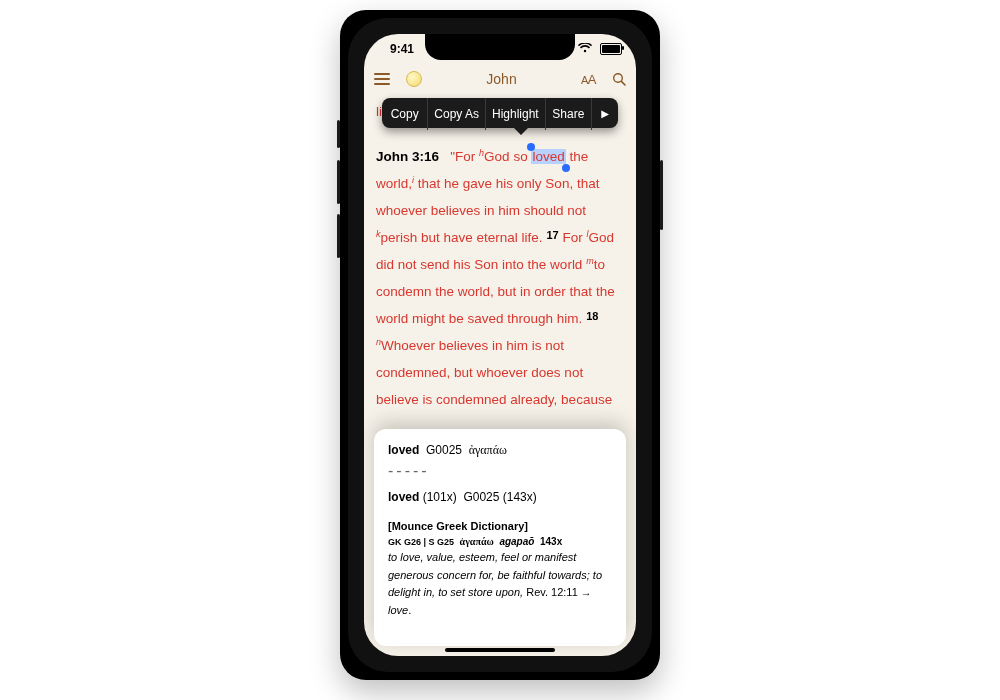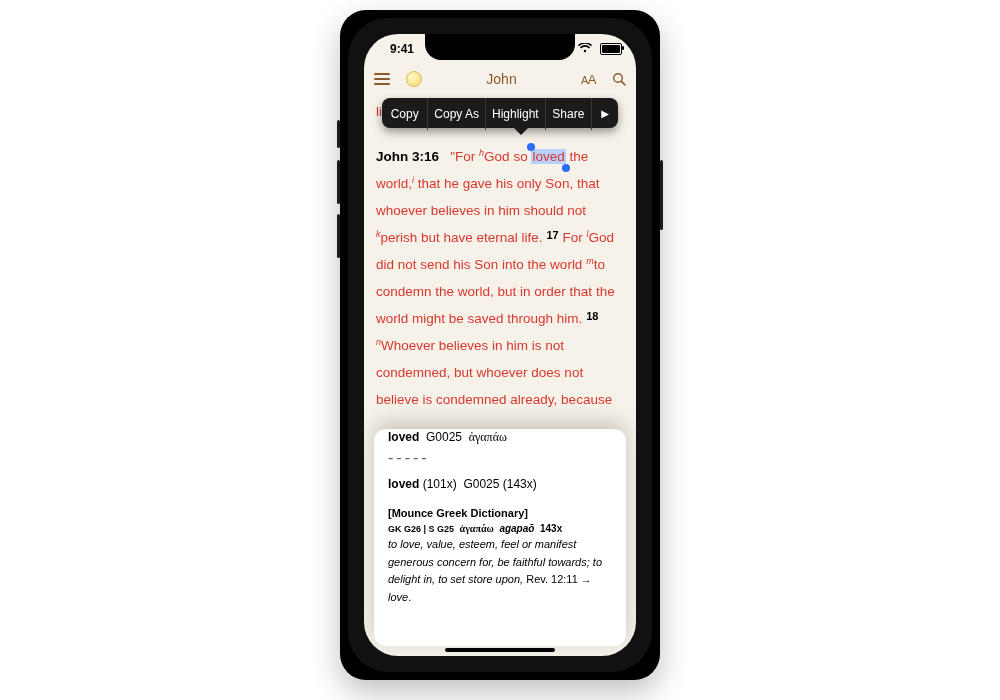--- a/index.html
+++ b/index.html
@@ -89,21 +89,21 @@
   .callout .item{flex:1;display:flex;align-items:center;justify-content:center;border-right:1px solid #3a3a3a;padding:16px 6px;white-space:nowrap;}
   .callout .item:last-child{border-right:none;}
   .callout .arrow{width:26px;display:flex;align-items:center;justify-content:center;font-size:10px;}
   .callout:after{
     content:"";position:absolute;top:30px;left:56%;border:7px solid transparent;border-top-color:#1b1b1b;
   }
 
   
   .panel{
     position:absolute;left:10px;right:10px;bottom:10px;top:395px;background:#fff;border-radius:12px;
-    box-shadow:0 -6px 20px rgba(0,0,0,.2);padding:1px 14px 8px;display:flex;flex-direction:column;
+    box-shadow:0 -6px 20px rgba(0,0,0,.2);padding:14px 14px 8px;display:flex;flex-direction:column;
   }
   .p-h1{font-size:12px;color:#000;}
   .p-h1 b{font-weight:700;}
   .greek{font-family:"Times New Roman",serif;}
   .dots{letter-spacing:3px;color:#666;margin:4px 0;}
   .p-h2{font-size:12px;margin-top:6px;}
   .dict-label{font-weight:700;font-size:11px;margin-top:16px;}
   .gk-line{font-size:10px;margin-top:4px;font-weight:bold;}
   .gk-sc{font-variant:small-caps;font-size:9px;}
   .defn{font-size:11px;font-style:italic;line-height:1.6;margin-top:2px;}

